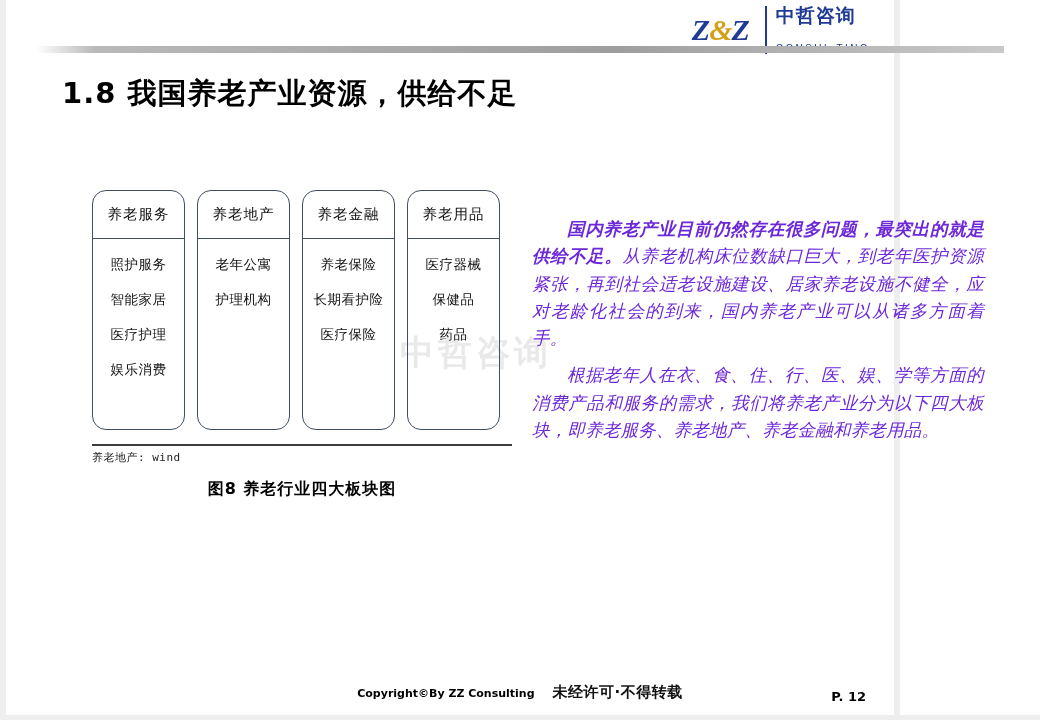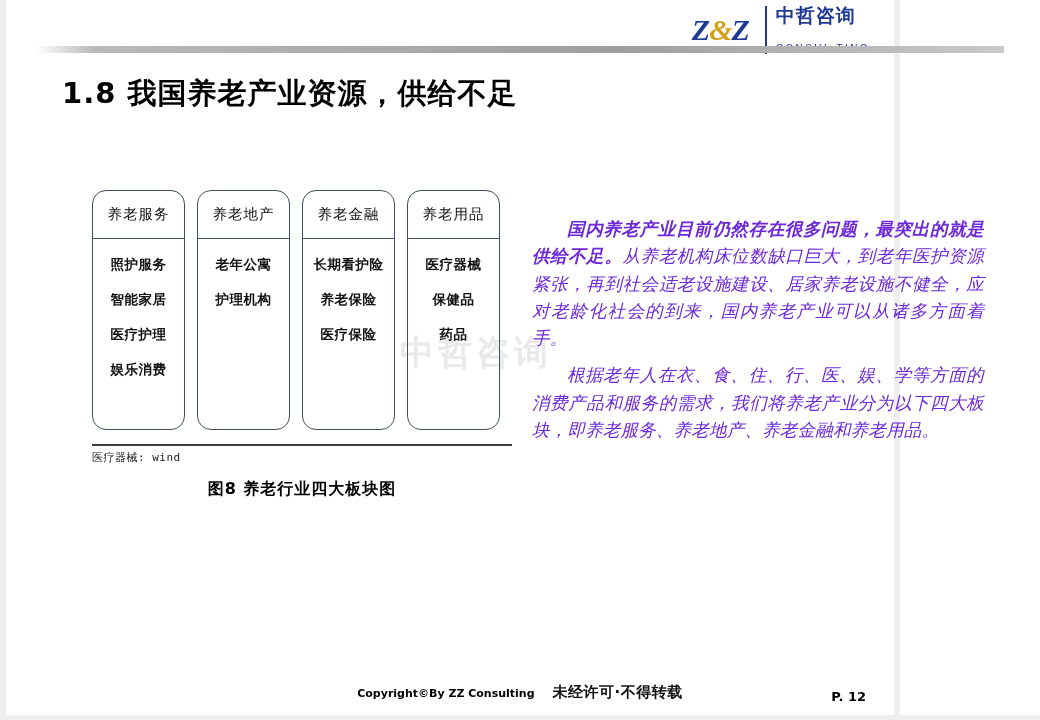--- a/index.html
+++ b/index.html
@@ -125,21 +125,20 @@
   }
   .pillar-item {
     height: 35px;
     display: flex;
     align-items: center;
     justify-content: center;
     font-family: "DejaVu Sans", sans-serif;
     font-size: 13.5px;
     color: #111111;
     letter-spacing: 0.5px;
-    font-weight: bold;
   }
 
   .fig-rule {
     margin-top: 14px;
     width: 420px;
     height: 2px;
     background: #3d3d3d;
   }
   .fig-source {
     margin-top: 4px;
@@ -265,39 +264,39 @@
         <div class="pillar-head">养老地产</div>
         <div class="pillar-body">
           <div class="pillar-item">老年公寓</div>
           <div class="pillar-item">护理机构</div>
         </div>
       </div>
 
       <div class="pillar">
         <div class="pillar-head">养老金融</div>
         <div class="pillar-body">
+          <div class="pillar-item">养老保险</div>
           <div class="pillar-item">长期看护险</div>
-          <div class="pillar-item">养老保险</div>
           <div class="pillar-item">医疗保险</div>
         </div>
       </div>
 
       <div class="pillar">
         <div class="pillar-head">养老用品</div>
         <div class="pillar-body">
           <div class="pillar-item">医疗器械</div>
           <div class="pillar-item">保健品</div>
           <div class="pillar-item">药品</div>
         </div>
       </div>
 
     </div>
 
     <div class="fig-rule"></div>
-    <div class="fig-source">医疗器械: wind</div>
+    <div class="fig-source">养老地产: wind</div>
     <div class="fig-caption">图8 养老行业四大板块图</div>
   </div>
 
   <div class="watermark">中哲咨询</div>
 
   <div class="body-col">
     <p class="lead"><span>国内养老产业目前仍然存在很多问题，最突出的就是供给不足。</span><span class="tail">从养老机构床位数缺口巨大，到老年医护资源紧张，再到社会适老设施建设、居家养老设施不健全，应对老龄化社会的到来，国内养老产业可以从诸多方面着手。</span></p>
     <p>根据老年人在衣、食、住、行、医、娱、学等方面的消费产品和服务的需求，我们将养老产业分为以下四大板块，即养老服务、养老地产、养老金融和养老用品。</p>
   </div>
 

